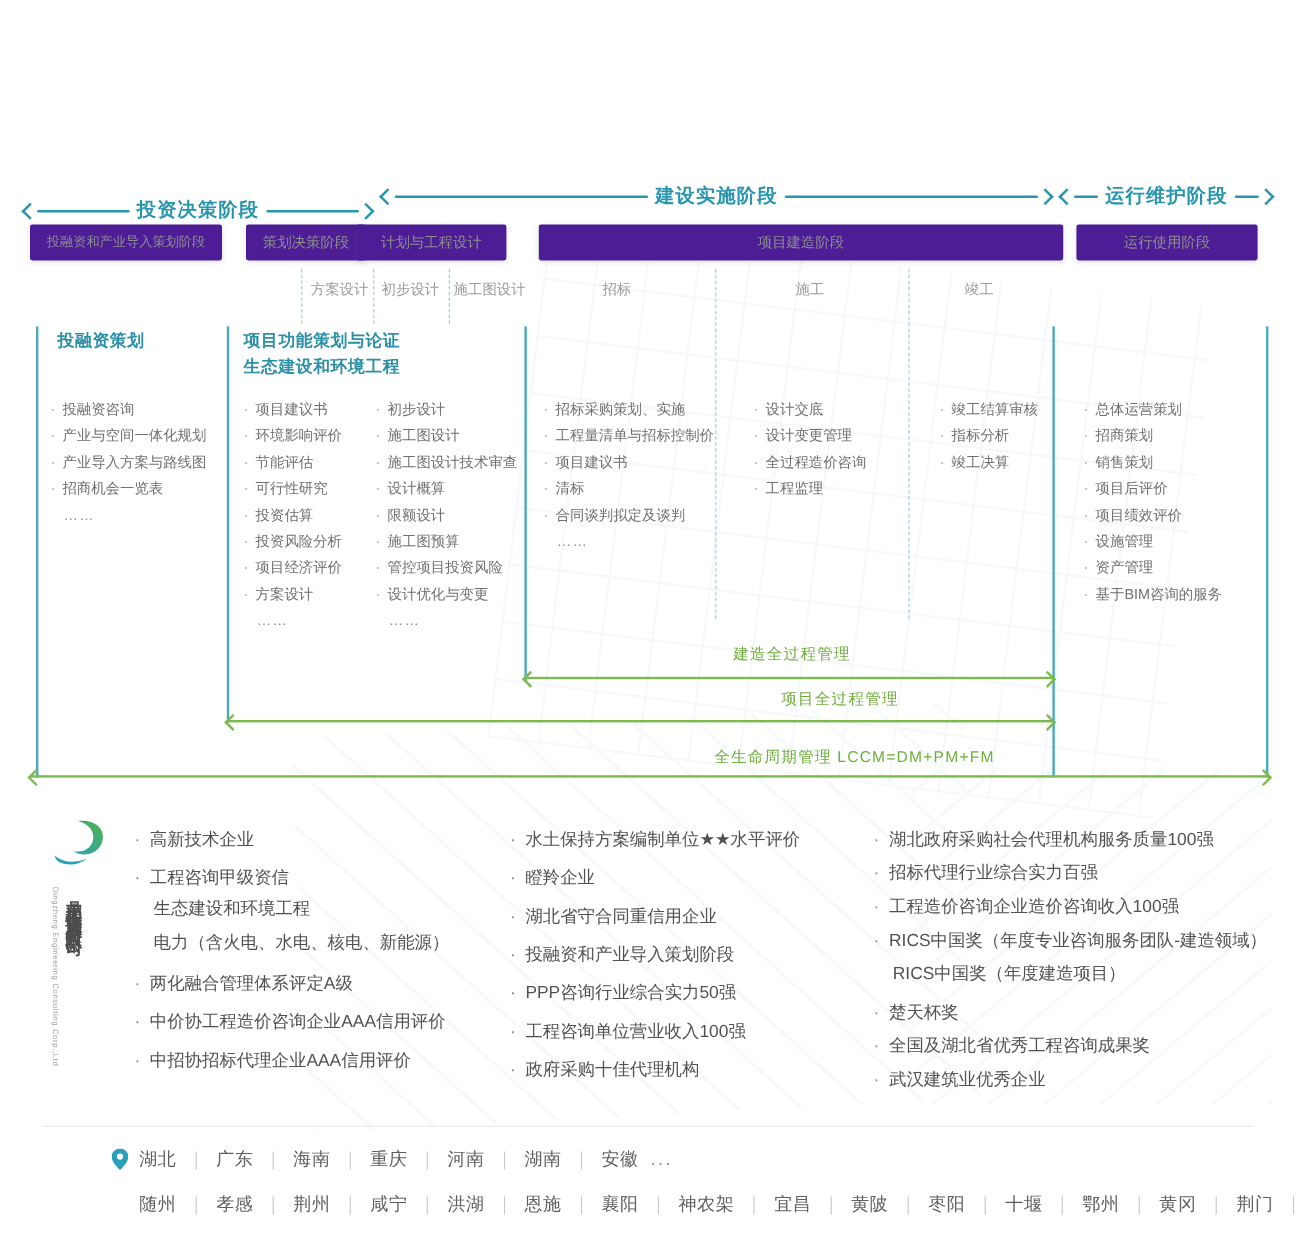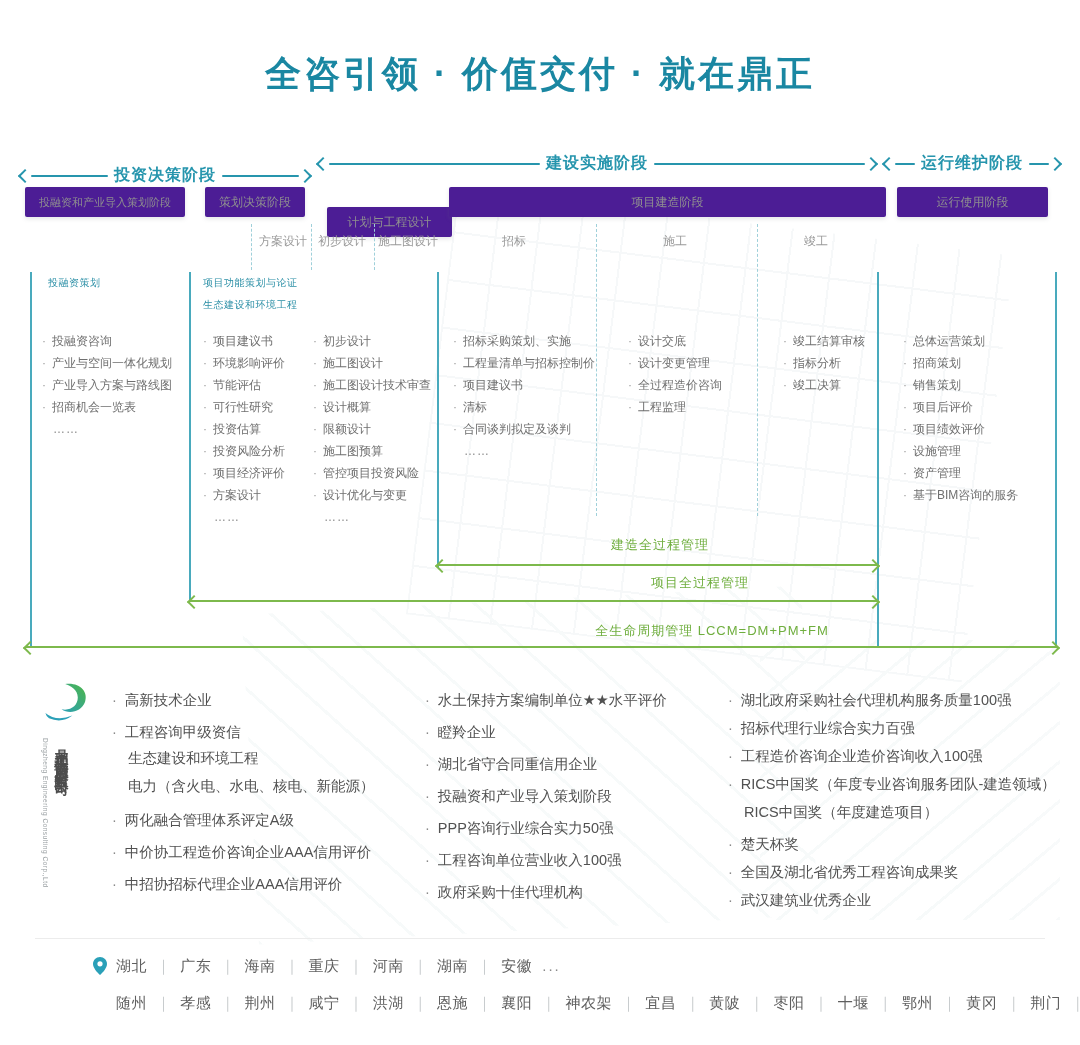--- a/index.html
+++ b/index.html
@@ -33,33 +33,33 @@
   #phase1{left:20px;width:290px;margin-top:12px;}
   #phase2{left:318px;width:558px;}
   #phase3{left:884px;width:176px;}
 
   
   .sbox{position:absolute;top:187px;height:30px;line-height:30px;text-align:center;
     background:#4c1d95;color:#8f8f8f;font-size:12px;border-radius:2px;
     box-shadow:0 2px 4px rgba(110,120,130,.18);}
   #sbox1{left:25px;width:160px;font-size:11px;}
   #sbox2{left:205px;width:100px;}
-  #sbox3{left:327px;width:125px;margin-top:20px;}
+  #sbox3{left:297px;width:125px;}
   #sbox4{left:449px;width:437px;}
   #sbox5{left:897px;width:151px;}
 
   
   .sub{position:absolute;top:233px;font-size:12px;color:#9a9a9a;transform:translateX(-50%);white-space:nowrap;}
 
   
   .dashv{position:absolute;width:0;border-left:1px dashed #9fd0da;}
   .solidv{position:absolute;width:2px;background:#49aabd;}
 
   
-  .colhead{position:absolute;top:272px;font-size:10px;font-weight:normal;color:#2b8fa6;
+  .colhead{position:absolute;top:272px;font-size:14px;font-weight:bold;color:#2b8fa6;
     white-space:pre-line;line-height:22px;letter-spacing:.5px;}
   .plist{position:absolute;top:330px;font-size:12px;color:#6f6f6f;}
   .pitem{display:flex;gap:6px;line-height:22px;white-space:nowrap;}
   .pdot{color:#9a9a9a;}
   .pitem.more .pdot{visibility:hidden;}
   .pitem.more{color:#8a8a8a;letter-spacing:1px;}
 
   
   .gtext{position:absolute;font-size:13px;color:#6fae3e;transform:translateX(-50%);white-space:nowrap;letter-spacing:1px;}
   .garrow{position:absolute;height:2px;background:#7db94c;}
@@ -99,21 +99,20 @@
 <body>
 
 <div class="canvas">
 
   <div class="wm">
     <div class="g1"></div>
       <div class="g2"></div>
       <div class="g3"></div>
   </div>
 
-  <div class="title">全咨引领 · 价值交付 · 就在鼎正</div>
 
   <div class="phase" id="phase1">
     <span class="chev l"></span>
     <span class="ln"></span>
     <span>投资决策阶段</span>
     <span class="ln"></span>
     <span class="chev r"></span>
   </div>
   <div class="phase" id="phase2">
     <span class="chev l"></span>

